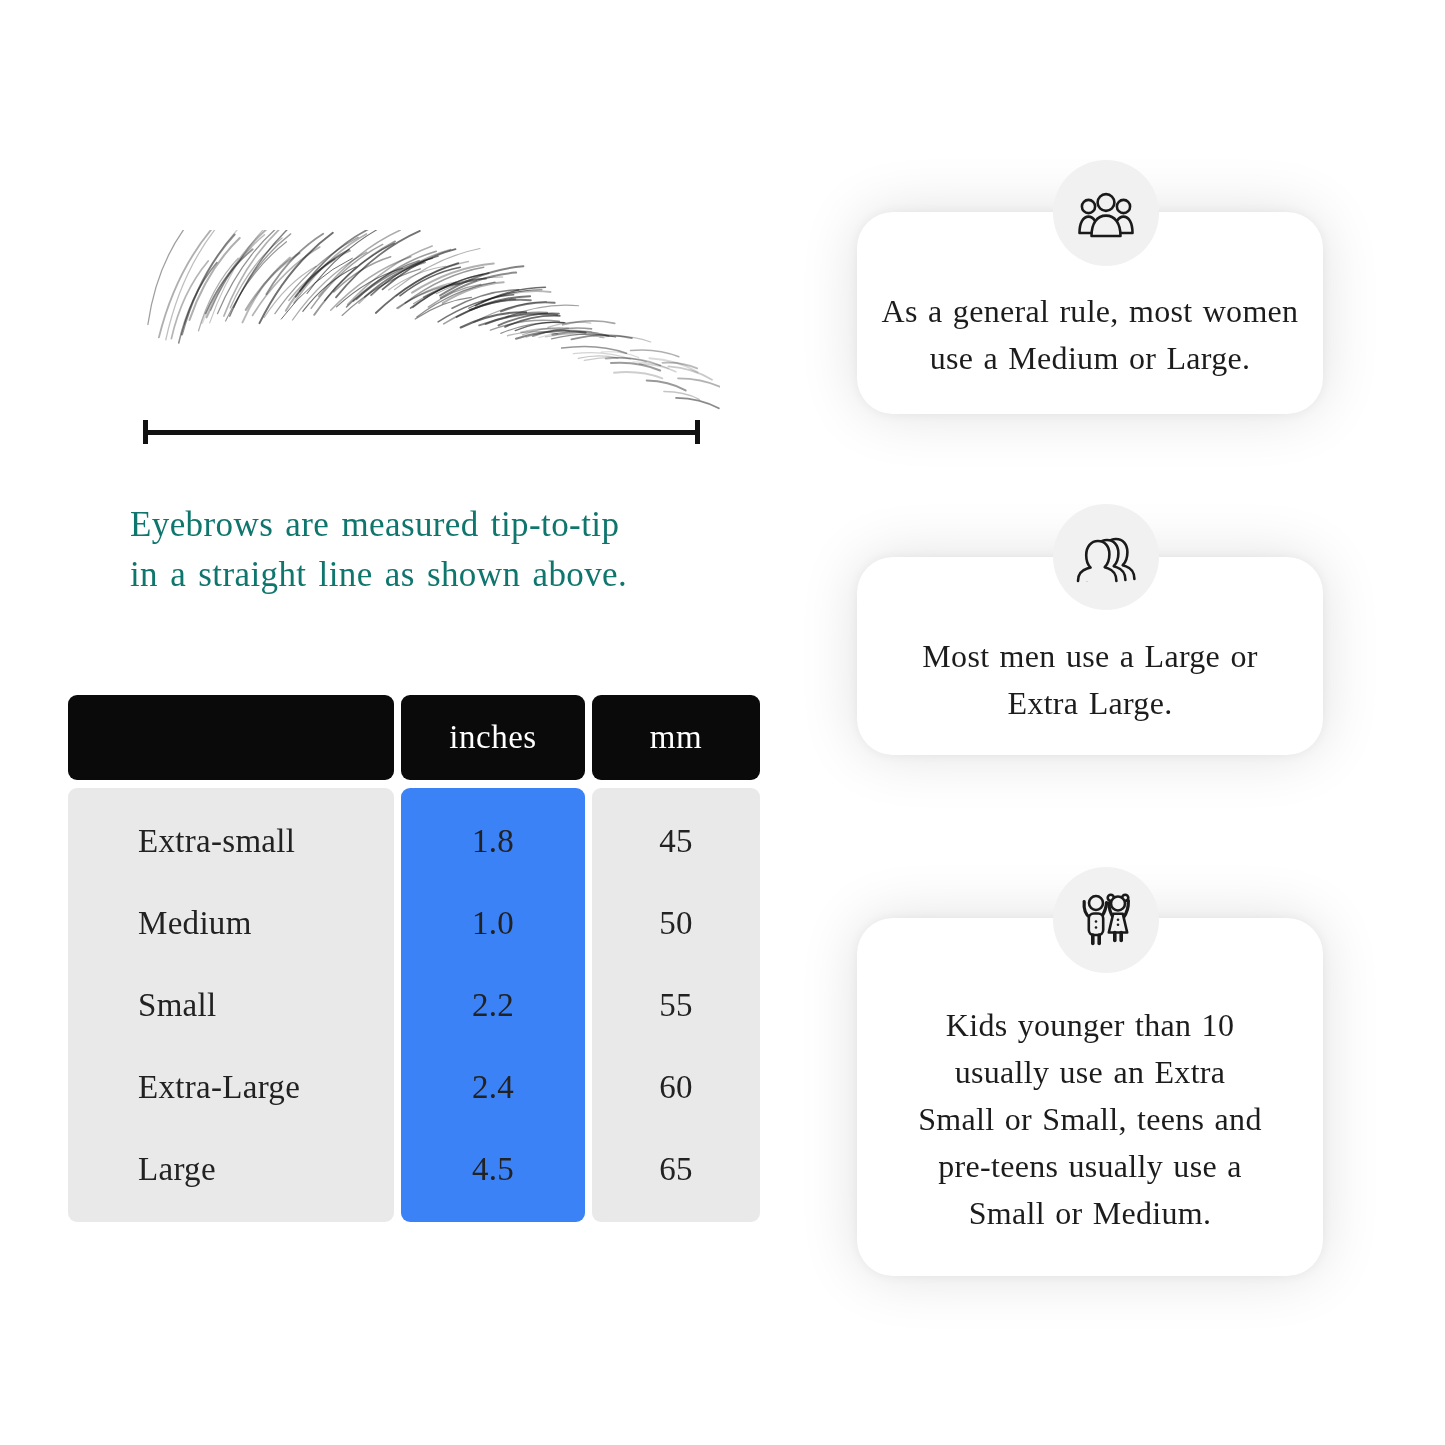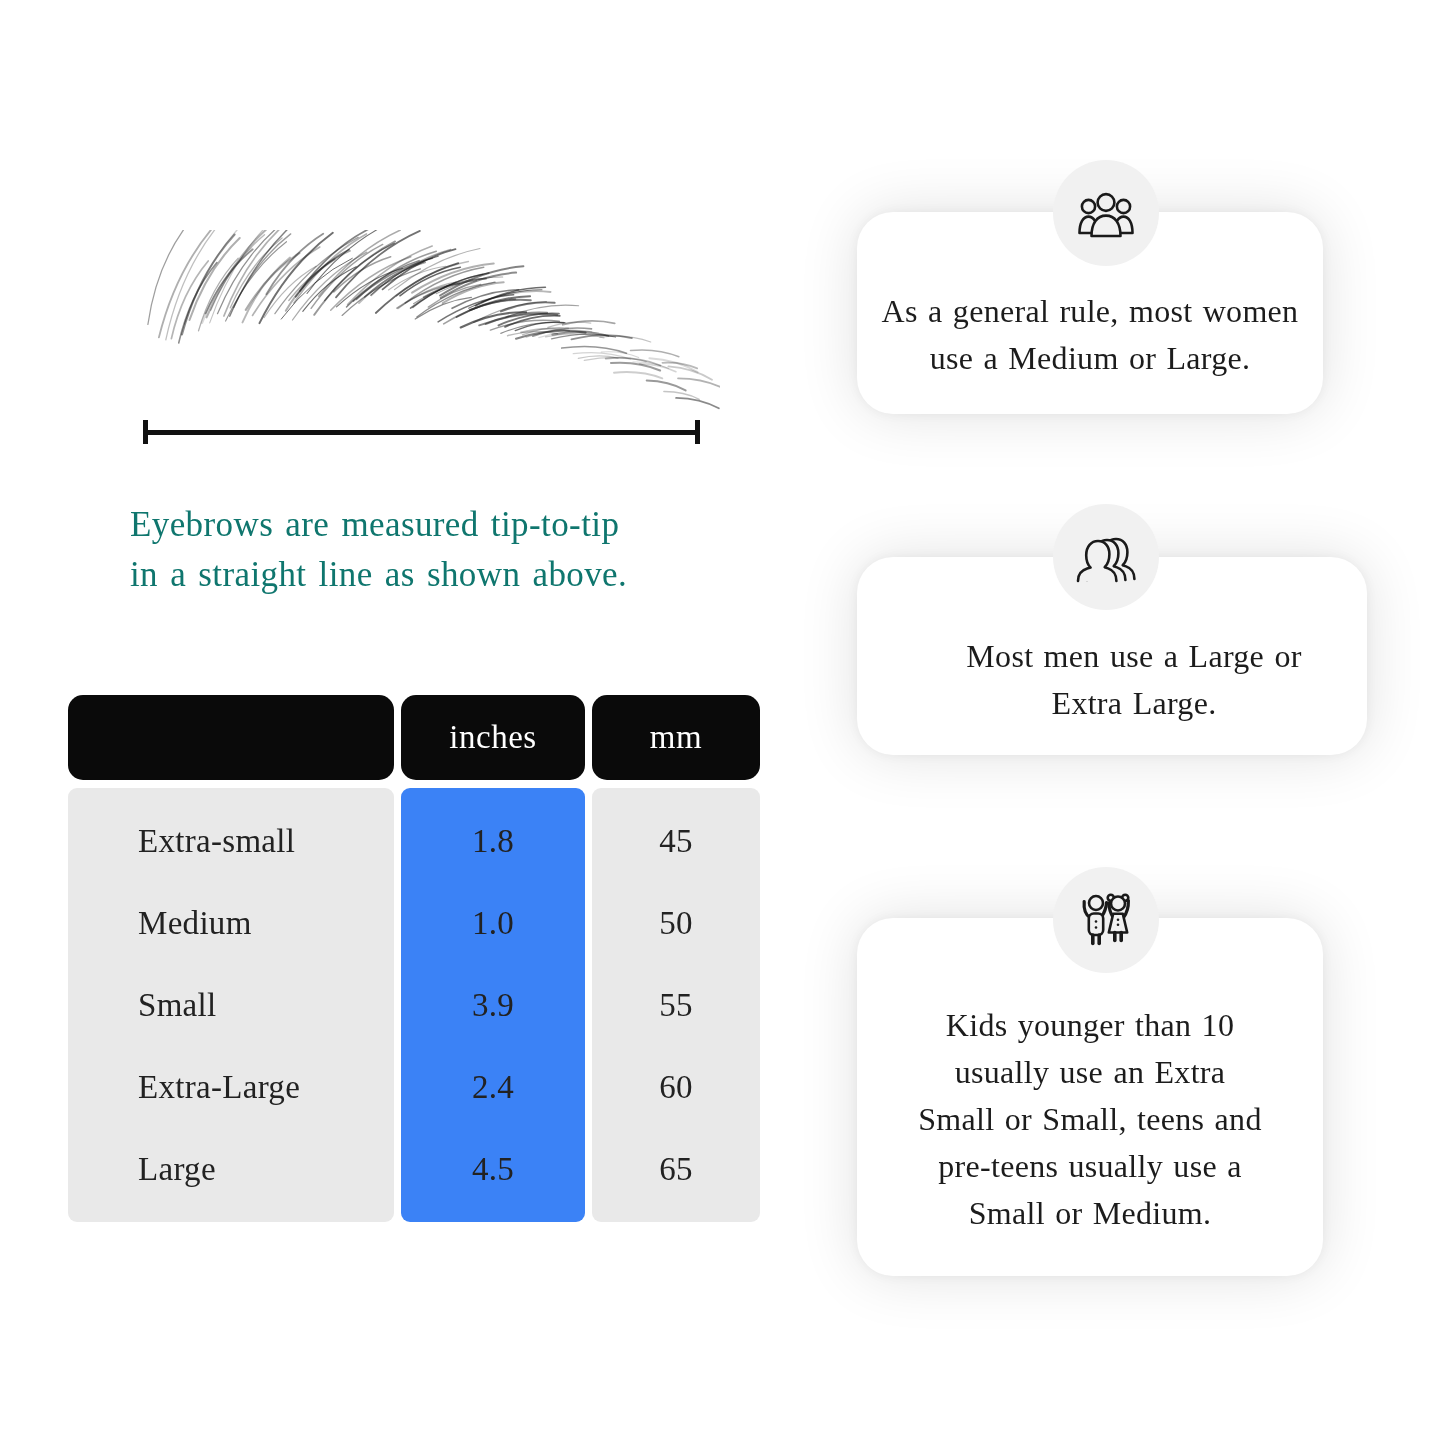--- a/index.html
+++ b/index.html
@@ -19,41 +19,41 @@
     font-size:35px;line-height:50px;letter-spacing:.4px;word-spacing:3px;
     white-space:pre-line;color:#0f766e;
   }
   
   .table{
     position:absolute;left:68px;top:695px;
     display:grid;grid-template-columns:326px 184px 168px;grid-template-rows:85px 434px;
     gap:8px 7px;
   }
   .th{
-    border-radius:15px;color:#fff;font-size:33px;letter-spacing:.5px;
+    border-radius:9px;color:#fff;font-size:33px;letter-spacing:.5px;
     display:flex;align-items:center;justify-content:center;
   }
   .tb{
     border-radius:9px;display:flex;flex-direction:column;padding:12px 0;
   }
   .cell{flex:1;display:flex;align-items:center;justify-content:center;
     font-size:33px;color:#222;letter-spacing:.3px;}
   .tb.c1 .cell{justify-content:flex-start;padding-left:70px;}
   
   .card{
     position:absolute;left:857px;width:466px;background:#fff;border-radius:36px;
     box-shadow:0 0 60px rgba(0,0,0,.12),0 0 12px rgba(0,0,0,.05);
     display:flex;align-items:center;justify-content:center;
   }
   .card-text{
     font-size:32px;line-height:47px;text-align:center;white-space:pre-line;
     color:#1c1c1c;letter-spacing:.3px;word-spacing:2px;
   }
   .card1{top:212px;height:202px;} .card1 .card-text{margin-top:44px;}
-  .card2{top:557px;height:198px;padding-left:44px;} .card2 .card-text{margin-top:48px;}
+  .card2{top:557px;height:198px;} .card2 .card-text{margin-top:48px;}
   .card3{top:918px;height:358px;} .card3 .card-text{margin-top:45px;}
   .circle{
     position:absolute;left:1053px;width:106px;height:106px;border-radius:50%;
     background:#f1f1f1;display:flex;align-items:center;justify-content:center;z-index:2;
   }
   .circ1{top:160px;} .circ2{top:504px;} .circ3{top:867px;}
   .circle svg{display:block;}
   .ic{stroke:#1a1a1a;stroke-width:2.6;fill:#f1f1f1;stroke-linejoin:round;stroke-linecap:round;}
   .limb{stroke:#1a1a1a;stroke-width:3.2;fill:none;stroke-linecap:round;}
   .leg{stroke:#1a1a1a;stroke-width:3.6;fill:none;stroke-linecap:round;}
@@ -205,21 +205,21 @@
     <div class="tb c1" style="background:#e9e9e9">
       <div class="cell">Extra-small</div>
       <div class="cell">Medium</div>
       <div class="cell">Small</div>
       <div class="cell">Extra-Large</div>
       <div class="cell">Large</div>
     </div>
     <div class="tb c2" style="background:#3b82f6">
       <div class="cell">1.8</div>
       <div class="cell">1.0</div>
-      <div class="cell">3.9</div>
+      <div class="cell">2.2</div>
       <div class="cell">2.4</div>
       <div class="cell">4.5</div>
     </div>
     <div class="tb c3" style="background:#e9e9e9">
       <div class="cell">45</div>
       <div class="cell">50</div>
       <div class="cell">55</div>
       <div class="cell">60</div>
       <div class="cell">65</div>
     </div>

